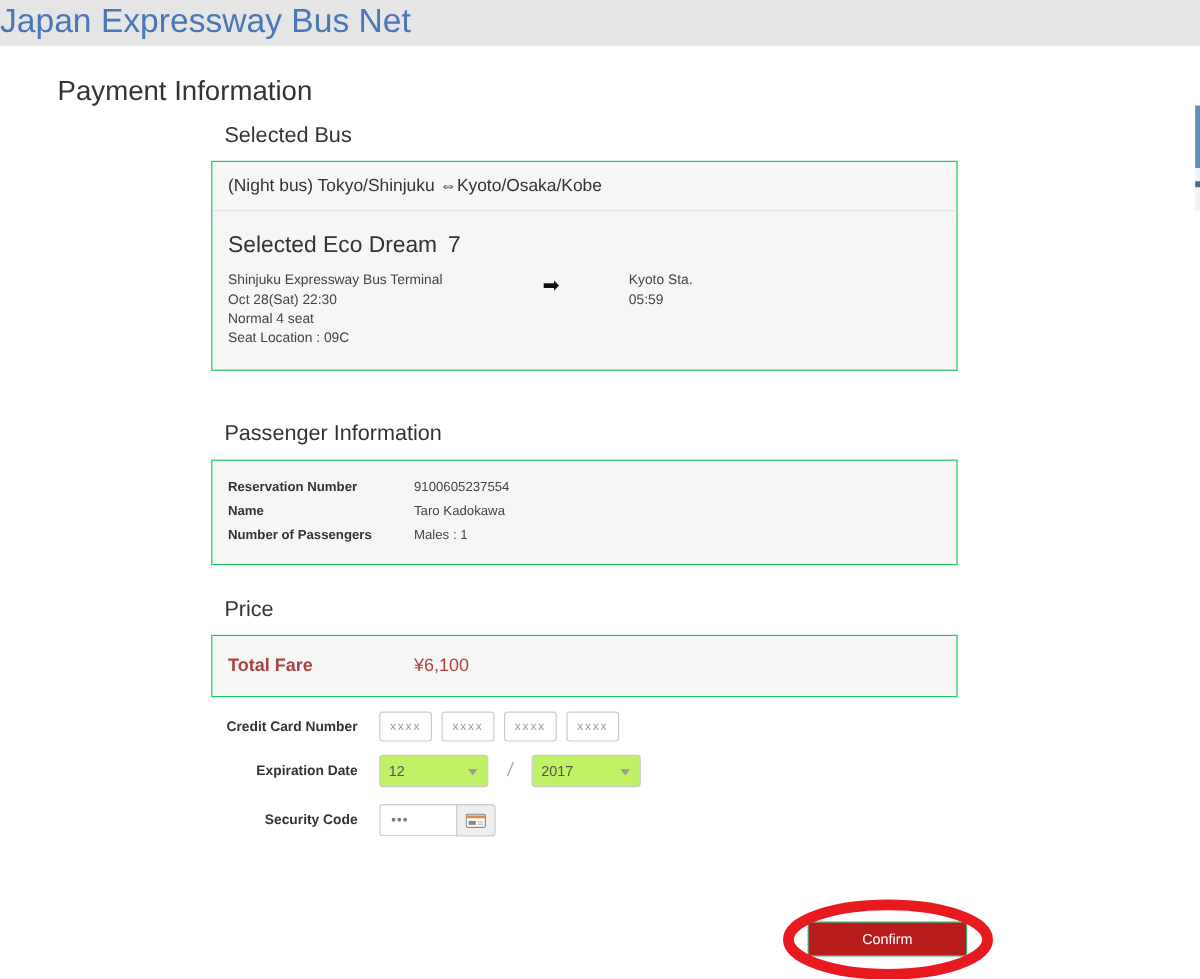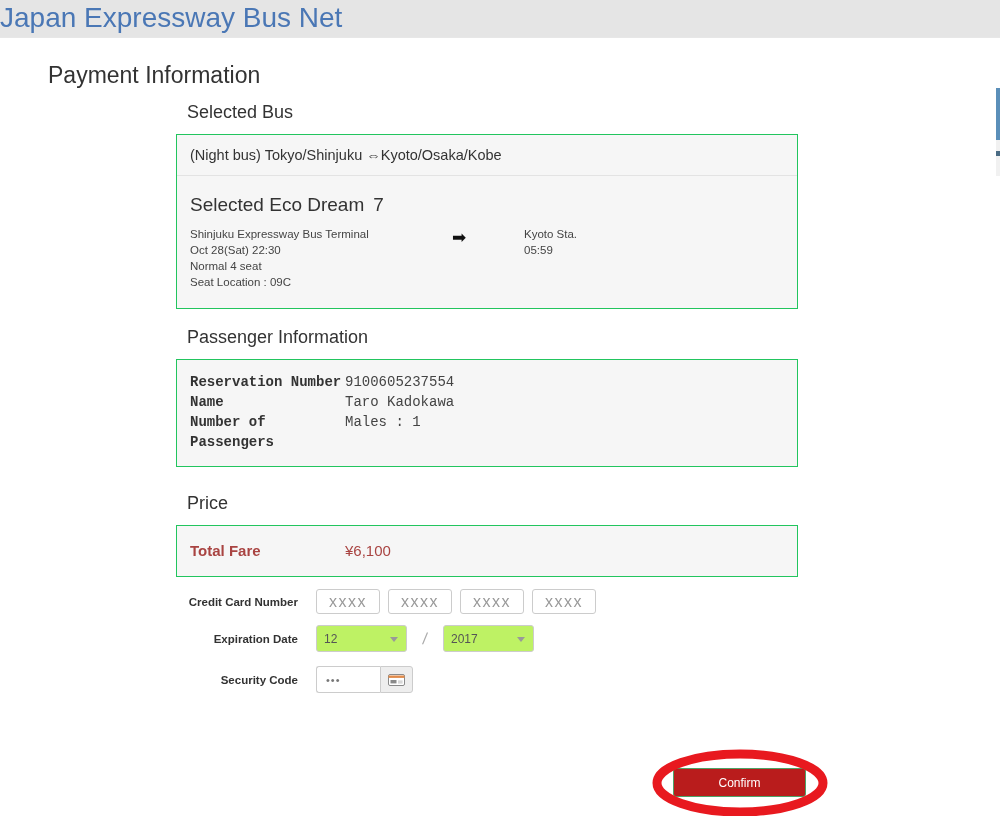--- a/index.html
+++ b/index.html
@@ -116,23 +116,22 @@
     line-height: 16px;
     color: #444444;
   }
 
   
   .kv {
     padding: 12px 13px 14px 13px;
   }
   .kv-row {
     display: flex;
-    font-size: 14px;
+    font-size: 11px;
     line-height: 20px;
-    font-family: Liberation Mono, monospace;
   }
   .kv-key {
     width: 155px;
     font-weight: bold;
     color: #333333;
   }
   .kv-val { color: #444444; }
 
   
   .price-row {
@@ -159,27 +158,27 @@
     width: 140px;
     text-align: right;
     padding-right: 18px;
     font-size: 11.5px;
     font-weight: bold;
     color: #333333;
     box-sizing: border-box;
     white-space: nowrap;
   }
   .cc-box {
-    width: 64px;
+    width: 44px;
     height: 25px;
     border: 1px solid #cccccc;
     border-radius: 3px;
     background: #ffffff;
     color: #999999;
-    font-size: 16px;
+    font-size: 10px;
     letter-spacing: 1.5px;
     display: flex;
     align-items: center;
     justify-content: center;
     margin-right: 8px;
     box-sizing: border-box;
   }
   .sel {
     width: 91px;
     height: 27px;
@@ -320,21 +319,21 @@
         </div>
         <div class="leg-arrow">➡</div>
         <div class="leg-arr">
           <div>Kyoto Sta.</div>
           <div>05:59</div>
         </div>
       </div>
     </div>
   </div>
 
-  <div class="section-title" style="margin-top:16px;">Passenger Information</div>
+  <div class="section-title" style="margin-top:40px;">Passenger Information</div>
   <div class="panel">
     <div class="kv">
       <div class="kv-row">
         <div class="kv-key">Reservation Number</div>
         <div class="kv-val">9100605237554</div>
       </div>
       <div class="kv-row">
         <div class="kv-key">Name</div>
         <div class="kv-val">Taro Kadokawa</div>
       </div>

